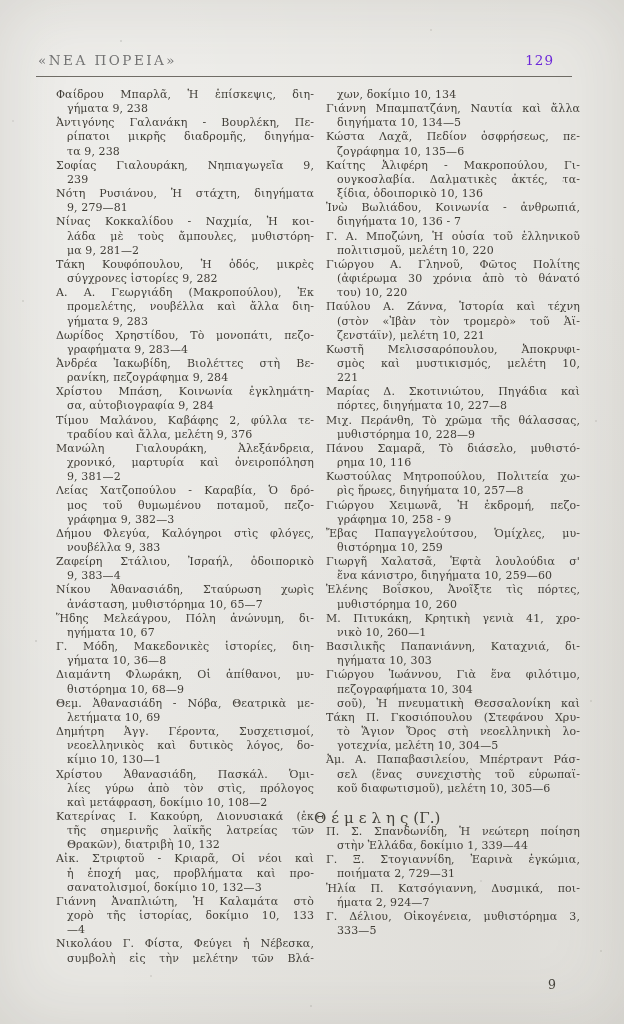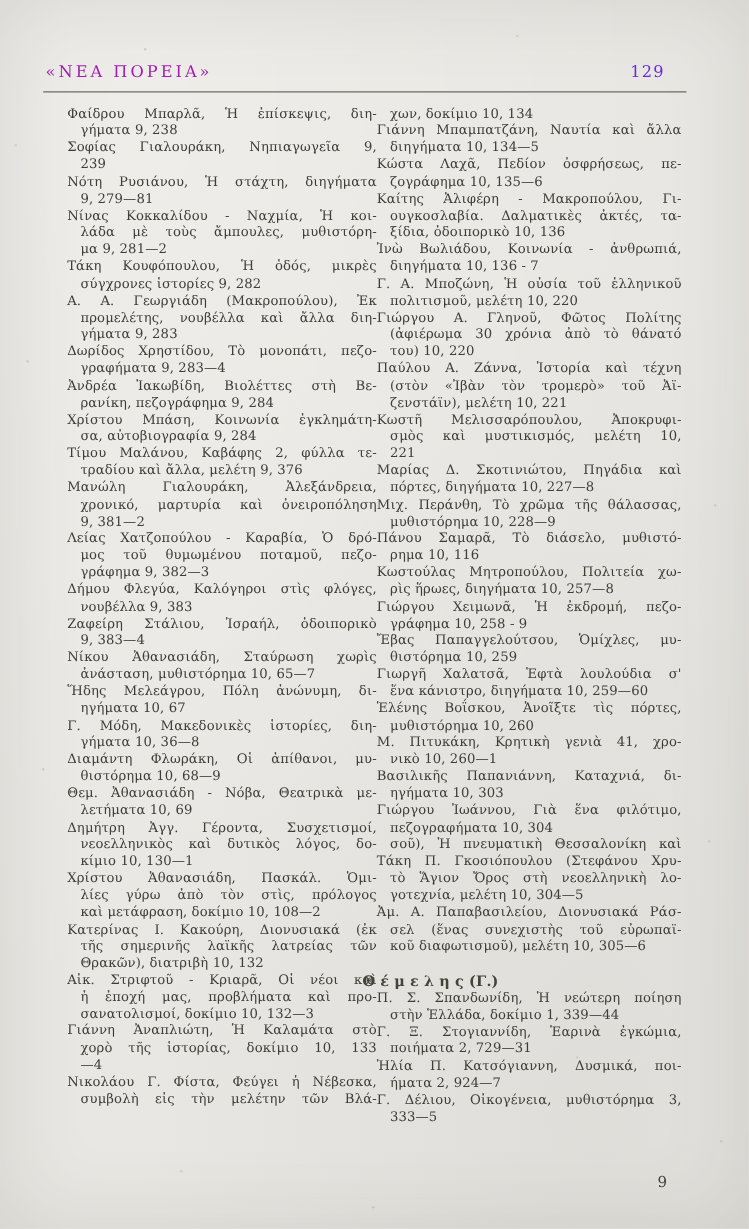--- a/index.html
+++ b/index.html
@@ -23,39 +23,39 @@
       120px 40px 0 0 rgba(80,75,66,.18), 430px 29px 0 0 rgba(80,75,66,.15),
       562px 180px 0 0 rgba(80,75,66,.2), 595px 420px 0 0 rgba(80,75,66,.15),
       22px 300px 0 0 rgba(80,75,66,.16), 35px 640px 0 0 rgba(80,75,66,.18),
       590px 700px 0 0 rgba(80,75,66,.14), 310px 1005px 0 0 rgba(80,75,66,.16),
       150px 975px 0 0 rgba(80,75,66,.14), 480px 880px 0 0 rgba(80,75,66,.12),
       600px 950px 0 0 rgba(80,75,66,.15), 12px 120px 0 0 rgba(80,75,66,.12);}
   .page-header{
     position:absolute;top:52px;left:38px;right:70px;
     display:flex;justify-content:space-between;align-items:baseline;
   }
-  .journal-title{font-size:13.5px;letter-spacing:2.5px;color:#a21caf;}
+  .journal-title{font-size:13.5px;letter-spacing:2.5px;color:#737373;}
   .page-number{font-size:13.5px;letter-spacing:1px;color:#6d28d9;}
   .header-rule{
     position:absolute;top:76px;left:36px;right:52px;height:0;
     border-bottom:1.6px solid rgba(70,66,58,0.75);
   }
   .columns{
-    position:absolute;top:88px;left:56px;display:flex;
+    position:absolute;top:88px;left:56px;display:flex;gap:12px;
   }
   .col{font-size:11px;line-height:14.15px;letter-spacing:0.1px;}
   .col-left{width:258px;}
   .col-right{width:254px;}
   .entry{margin:0;}
   .line{white-space:nowrap;}
   .line.j{white-space:normal;text-align:justify;text-align-last:justify;}
   .line.cont{padding-left:11px;}
   .section-heading{
     margin:15px 0 0 -12px;
-    font-size:12px;color:#45423a;font-weight:bold;
+    font-size:15px;color:#45423a;
   }
   .signature-number{
     position:absolute;top:977px;left:548px;font-size:12.5px;color:#45423a;
   }
 </style>
 </head>
 <body>
 
 <div class="paper"></div>
 <div class="speckles"></div>
@@ -66,20 +66,25 @@
 </div>
 <div class="header-rule"></div>
 
 <div class="columns">
   <div class="col col-left" id="col-left">
       <div class="entry">
         <div class="line j">Φαίδρου Μπαρλᾶ, Ἡ ἐπίσκεψις, διη-</div>
         <div class="line cont">γήματα 9, 238</div>
       </div>
       <div class="entry">
+        <div class="line j">Ἀντιγόνης Γαλανάκη - Βουρλέκη, Πε-</div>
+        <div class="line cont j">ρίπατοι μικρῆς διαδρομῆς, διηγήμα-</div>
+        <div class="line cont">τα 9, 238</div>
+      </div>
+      <div class="entry">
         <div class="line j">Σοφίας Γιαλουράκη, Νηπιαγωγεῖα 9,</div>
         <div class="line cont">239</div>
       </div>
       <div class="entry">
         <div class="line j">Νότη Ρυσιάνου, Ἡ στάχτη, διηγήματα</div>
         <div class="line cont">9, 279—81</div>
       </div>
       <div class="entry">
         <div class="line j">Νίνας Κοκκαλίδου - Ναχμία, Ἡ κοι-</div>
         <div class="line cont j">λάδα μὲ τοὺς ἄμπουλες, μυθιστόρη-</div>
@@ -262,21 +267,21 @@
         <div class="line j">Γιώργου Ἰωάννου, Γιὰ ἕνα φιλότιμο,</div>
         <div class="line cont">πεζογραφήματα 10, 304</div>
       </div>
       <div class="entry">
         <div class="line cont j">σοῦ), Ἡ πνευματικὴ Θεσσαλονίκη καὶ</div>
         <div class="line j">Τάκη Π. Γκοσιόπουλου (Στεφάνου Χρυ-</div>
         <div class="line cont j">τὸ Ἅγιον Ὄρος στὴ νεοελληνικὴ λο-</div>
         <div class="line cont">γοτεχνία, μελέτη 10, 304—5</div>
       </div>
       <div class="entry">
-        <div class="line j">Ἀμ. Α. Παπαβασιλείου, Διονυσιακά Ράσ-</div>
+        <div class="line j">Ἀμ. Α. Παπαβασιλείου, Μπέρτραντ Ράσ-</div>
         <div class="line cont j">σελ (ἕνας συνεχιστὴς τοῦ εὐρωπαϊ-</div>
         <div class="line cont">κοῦ διαφωτισμοῦ), μελέτη 10, 305—6</div>
       </div>
       <div class="section-heading">
         <div class="line">Θ έ μ ε λ η ς  (Γ.)</div>
       </div>
       <div class="entry">
         <div class="line j">Π. Σ. Σπανδωνίδη, Ἡ νεώτερη ποίηση</div>
         <div class="line cont">στὴν Ἑλλάδα, δοκίμιο 1, 339—44</div>
       </div>

